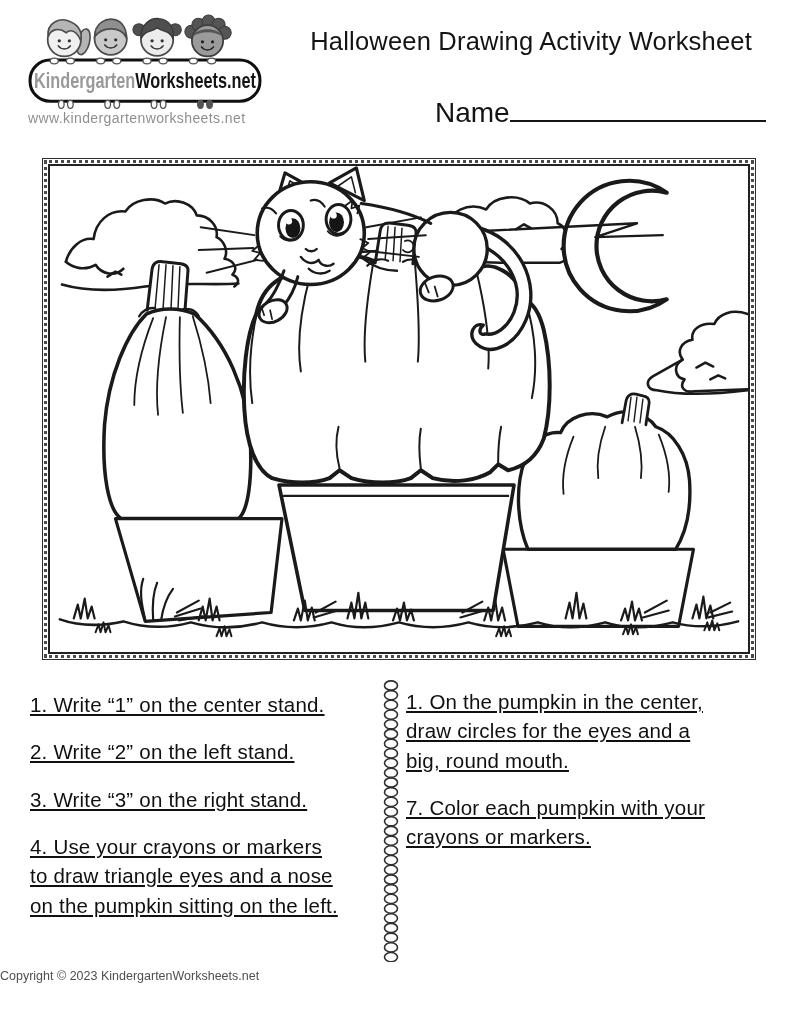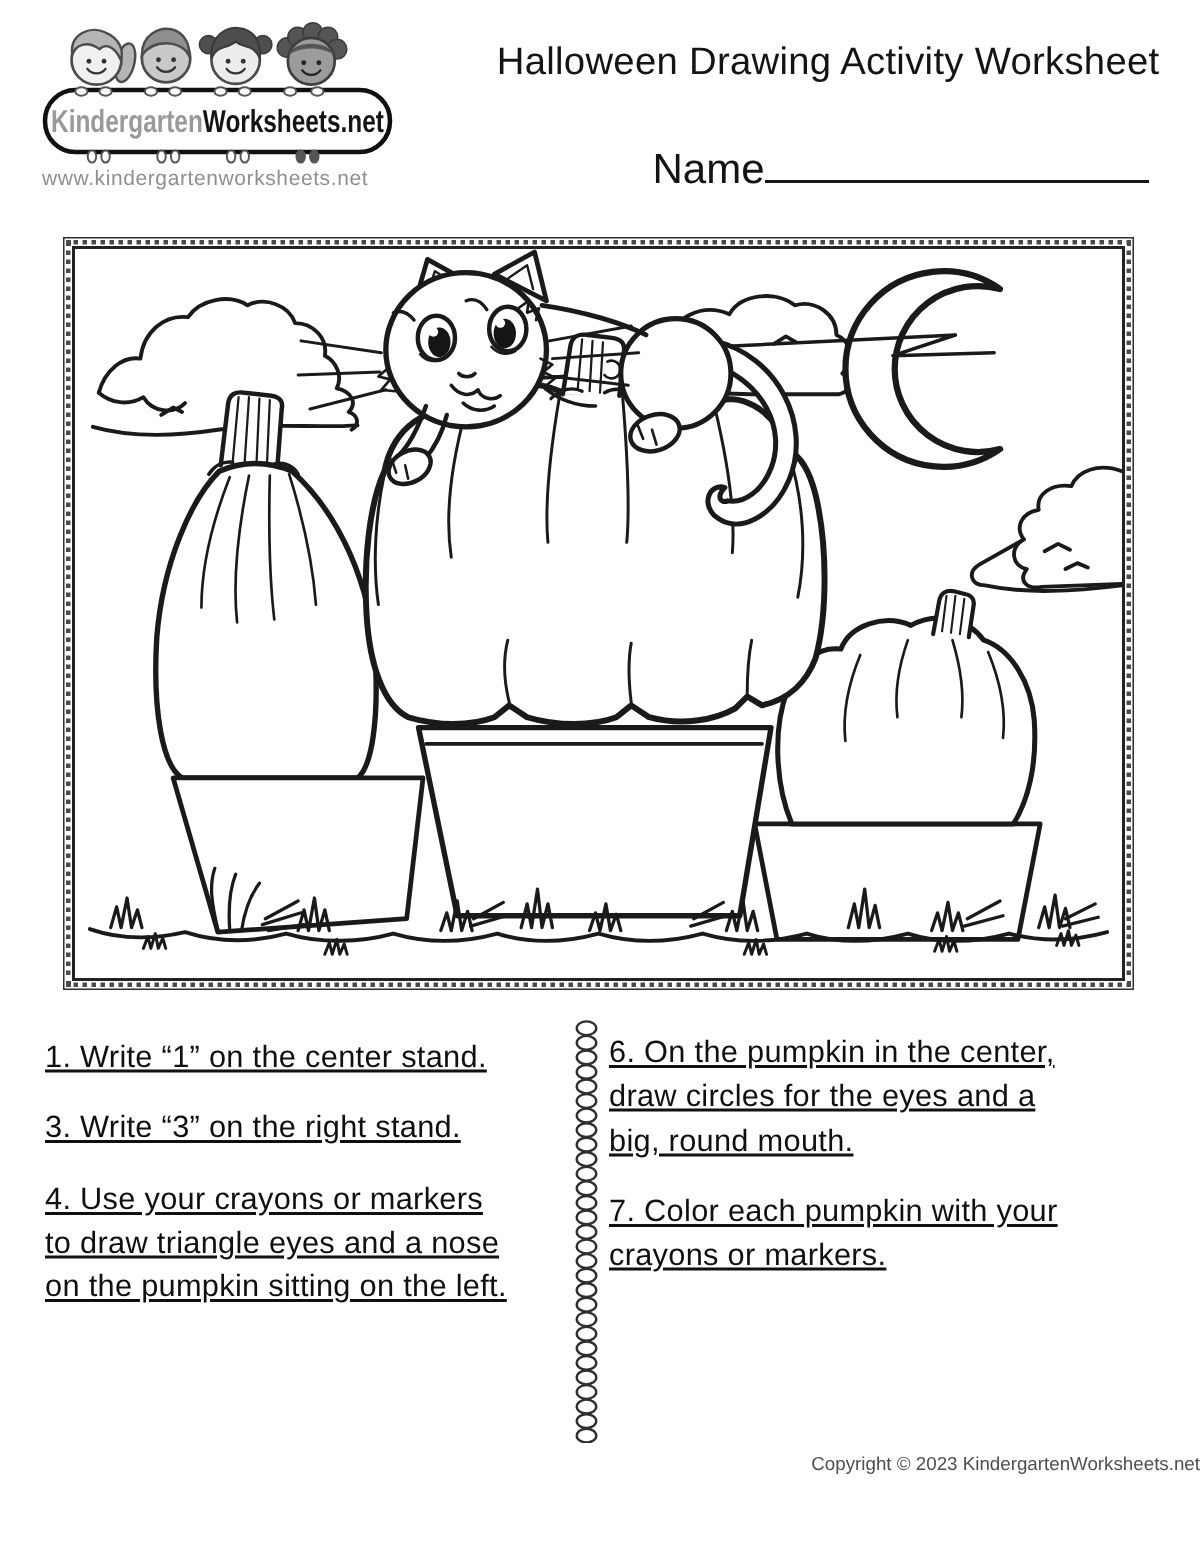--- a/index.html
+++ b/index.html
@@ -2,38 +2,38 @@
 <html><head>
 <meta charset="utf-8">
 <style>
   html,body{margin:0;padding:0;background:#ffffff;}
   body{width:800px;height:1035px;position:relative;font-family:"Liberation Sans",sans-serif;color:#1a1a1a;overflow:hidden;}
   .abs{position:absolute;}
 
   
   #logo{left:26px;top:12px;width:238px;height:98px;}
   #site-url{left:28px;top:110px;font-size:14px;letter-spacing:.4px;color:#8f8f8f;}
-  #worksheet-title{top:27px;right:27px;font-size:25.5px;letter-spacing:.2px;color:#141414;white-space:nowrap;}
+  #worksheet-title{top:27px;right:48px;font-size:25.5px;letter-spacing:.2px;color:#141414;white-space:nowrap;}
   #name-row{left:435px;top:90px;font-size:28px;color:#141414;}
   #name-line{display:inline-block;width:256px;height:30px;border-bottom:2.3px solid #161616;}
 
   
   #frame{left:42px;top:158px;width:714px;height:502px;border:1.5px solid #2e2e2e;padding:1px;box-sizing:border-box;}
   #frame-mid{width:100%;height:100%;border:3px dotted #4a4a4a;padding:1px;box-sizing:border-box;}
   #frame-in{width:100%;height:100%;border:2.5px solid #222;box-sizing:border-box;}
   #scene{display:block;width:100%;height:100%;}
 
   
   .col p{font-size:20.5px;line-height:1.43;margin:0 0 18px 0;white-space:pre-line;color:#101010;letter-spacing:.2px;text-decoration:underline;}
   #col-left{left:30px;top:690px;width:352px;}
   #col-right{left:406px;top:687px;width:384px;}
   #divider{left:382px;top:680px;width:18px;height:282px;}
 
   
-  #footer{left:0;top:968px;width:800px;text-align:right;color:#4f4f4f;font-size:12.5px;line-height:1.4;}
+  #footer{left:0;top:968px;width:800px;text-align:left;color:#4f4f4f;font-size:12.5px;line-height:1.4;}
 </style>
 </head>
 <body>
 
 <svg id="logo" class="abs" viewBox="0 0 236 96">
   <g stroke-linecap="round">
 
     <ellipse cx="57" cy="29" rx="6" ry="13" transform="rotate(14 57 29)" fill="#b5b5b5" stroke="#4c4c4c" stroke-width="1.6"></ellipse>
     <circle cx="38" cy="27" r="16.5" fill="#f0f0f0" stroke="#4c4c4c" stroke-width="1.8"></circle>
     <path d="M22,24 C20,10 34,4 44,9 C54,13 56,22 54,27 C50,18 44,16 40,20 C32,14 24,17 22,24 Z" fill="#b5b5b5" stroke="#4c4c4c" stroke-width="1.6"></path>
@@ -193,20 +193,21 @@
         <path d="M46,472 l3,-8 2,8 3,-10 2,10 3,-7 2,7 M168,476 l3,-8 2,8 3,-10 2,10 3,-7 2,7 M450,476 l3,-8 2,8 3,-10 2,10 3,-7 2,7 M578,474 l3,-8 2,8 3,-10 2,10 3,-7 2,7 M660,470 l3,-8 2,8 3,-10 2,10 3,-7 2,7" stroke-width="2"></path>
       </g>
     </g>
    </svg>
   </div>
  </div>
 </div>
 
 <div id="col-left" class="abs col">
   <p>1. Write “1” on the center stand.</p>
+  <p>2. Write “2” on the left stand.</p>
   <p>3. Write “3” on the right stand.</p>
   <p>4. Use your crayons or markers
 to draw triangle eyes and a nose
 on the pumpkin sitting on the left.</p>
 </div>
 
 <svg id="divider" class="abs" viewBox="0 0 18 282">
   <defs>
     <ellipse id="coilLoop" cx="9" cy="5.5" rx="6.5" ry="4.6" fill="none" stroke="#2f2f2f" stroke-width="1.6"></ellipse>
   </defs>
@@ -235,21 +236,21 @@
     <use href="#coilLoop" y="213.4"></use>
     <use href="#coilLoop" y="223.1"></use>
   <use href="#coilLoop" y="232.8"></use>
     <use href="#coilLoop" y="242.5"></use>
     <use href="#coilLoop" y="252.2"></use>
   <use href="#coilLoop" y="261.9"></use>
     <use href="#coilLoop" y="271.6"></use>
 </svg>
 
 <div id="col-right" class="abs col">
-  <p>6. On the pumpkin in the center,
+  <p>1. On the pumpkin in the center,
 draw circles for the eyes and a
 big, round mouth.</p>
   <p>7. Color each pumpkin with your
 crayons or markers.</p>
 </div>
 
 <div id="footer" class="abs">
   <div>Copyright © 2023 KindergartenWorksheets.net</div>
 </div>
 

